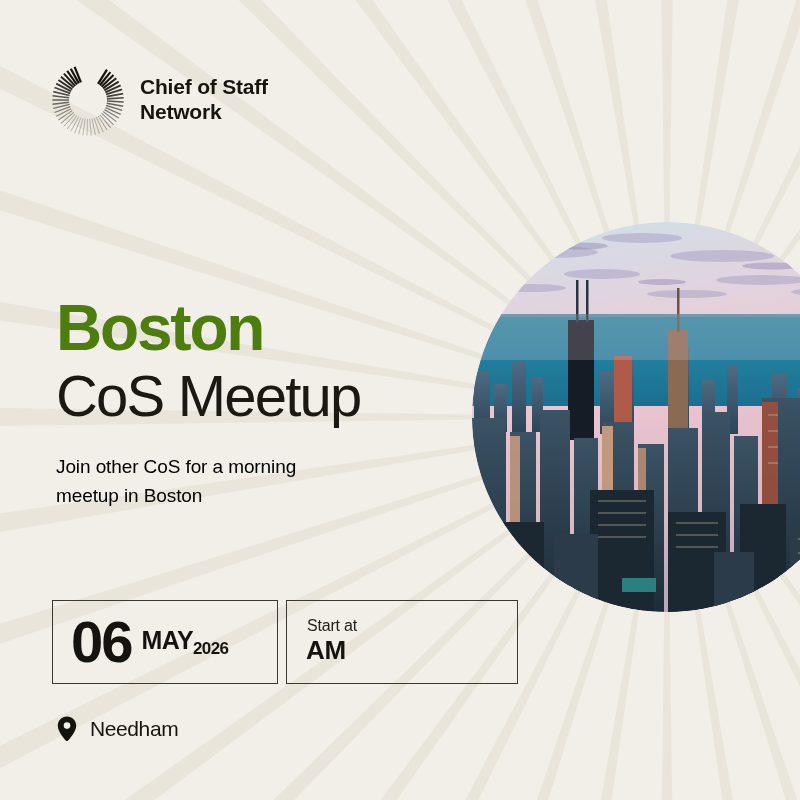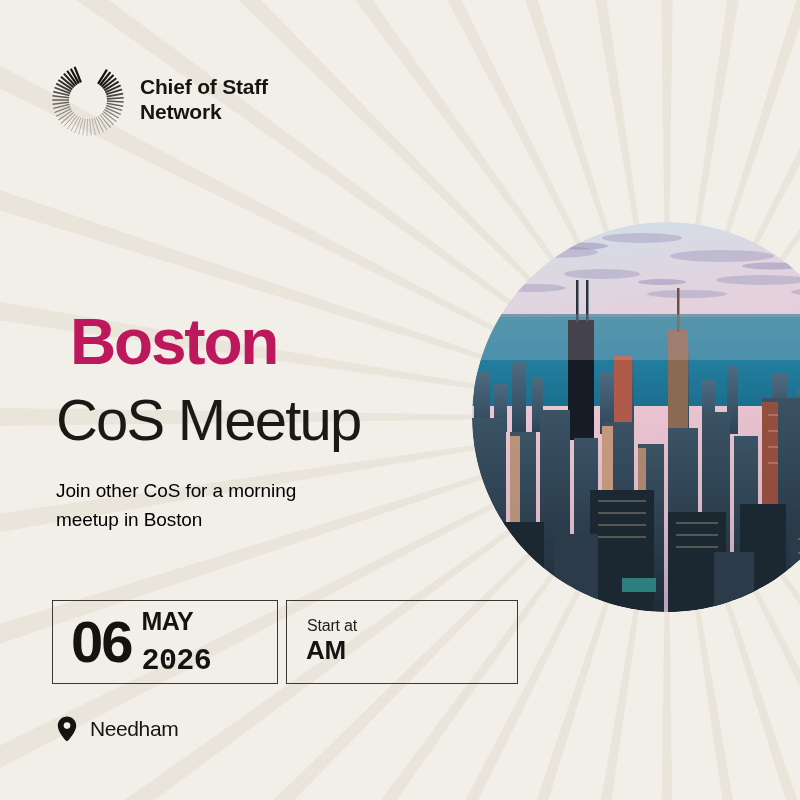--- a/index.html
+++ b/index.html
@@ -19,22 +19,22 @@
   .logo{position:absolute;left:50px;top:62px;display:flex;align-items:center;gap:14px;}
   .logo-mark{width:76px;height:76px;flex:0 0 76px;}
   .logo-text{
     color:#16150F;font-weight:bold;font-size:21px;line-height:1.18;
     letter-spacing:-0.2px;white-space:pre-line;
   }
 
   
   .headline{position:absolute;left:56px;top:296px;width:400px;}
   .title-1{
-    font-size:64px;font-weight:bold;color:#be185d;
-    letter-spacing:-2.2px;line-height:1.0;margin:14px;
+    font-size:64px;font-weight:bold;color:#4d7c0f;
+    letter-spacing:-2.2px;line-height:1.0;margin:0;
   }
   .title-2{
     font-size:58px;font-weight:normal;color:#1A1914;
     letter-spacing:-1.8px;line-height:1.12;margin:4px 0 0 0;
   }
   .subtitle{
     margin:24px 0 0 0;font-size:19px;font-weight:normal;color:#000000;
     line-height:1.52;letter-spacing:-0.1px;white-space:pre-line;
   }
 
@@ -53,25 +53,25 @@
   }
   .box-date{
     width:226px;height:84px;align-items:center;
     padding:0 14px 0 18px;gap:10px;
   }
   .day{
     font-size:58px;font-weight:bold;color:#141310;
     letter-spacing:-2px;line-height:1;
   }
   .month-year{
-    display:flex;flex-direction:column;justify-content:center;
+    display:flex;flex-direction:row;justify-content:center;
     font-weight:bold;color:#141310;line-height:1.0;letter-spacing:-0.6px;
   }
   .month{font-size:25px;}
-  .year{font-size:30px;margin-top:12px;font-family:Liberation Mono, monospace;}
+  .year{font-size:17px;margin-top:12px;}
 
   .box-time{
     width:232px;height:84px;flex-direction:column;
     justify-content:center;padding:0 14px 0 16px;
   }
   .start-label{
     font-size:16px;font-weight:normal;color:#22211B;
     line-height:1;margin:0 0 1px 4px;letter-spacing:-0.2px;
   }
   .time-row{display:flex;align-items:baseline;}

